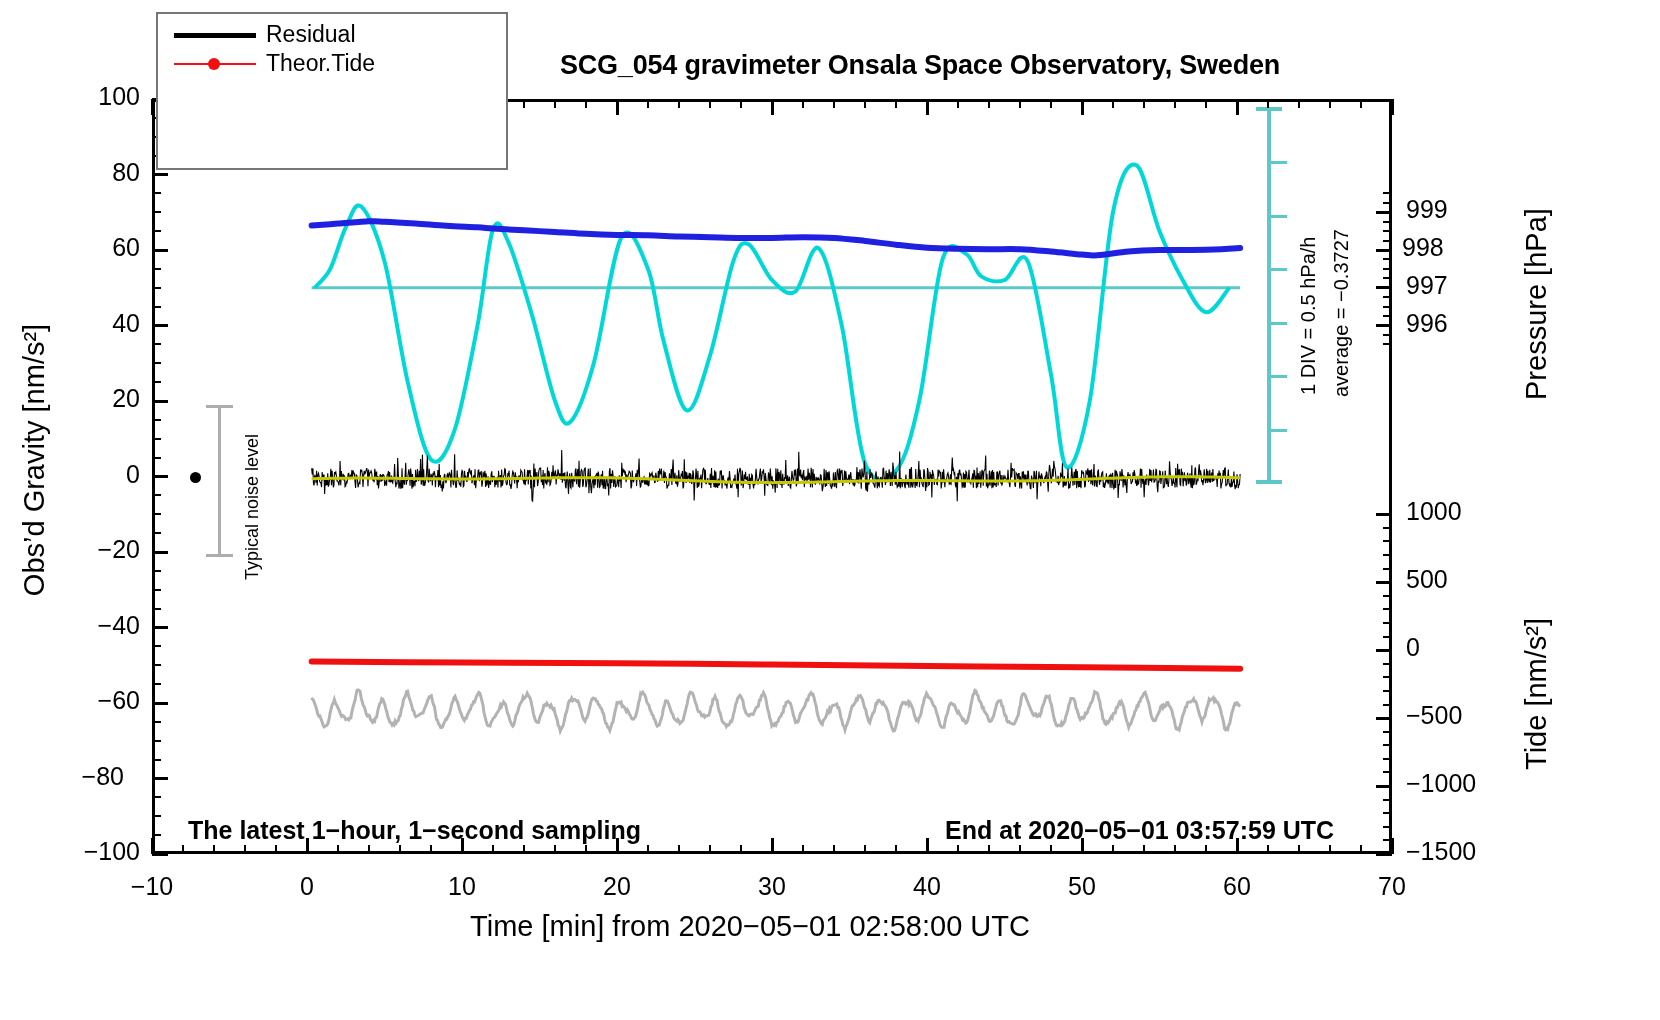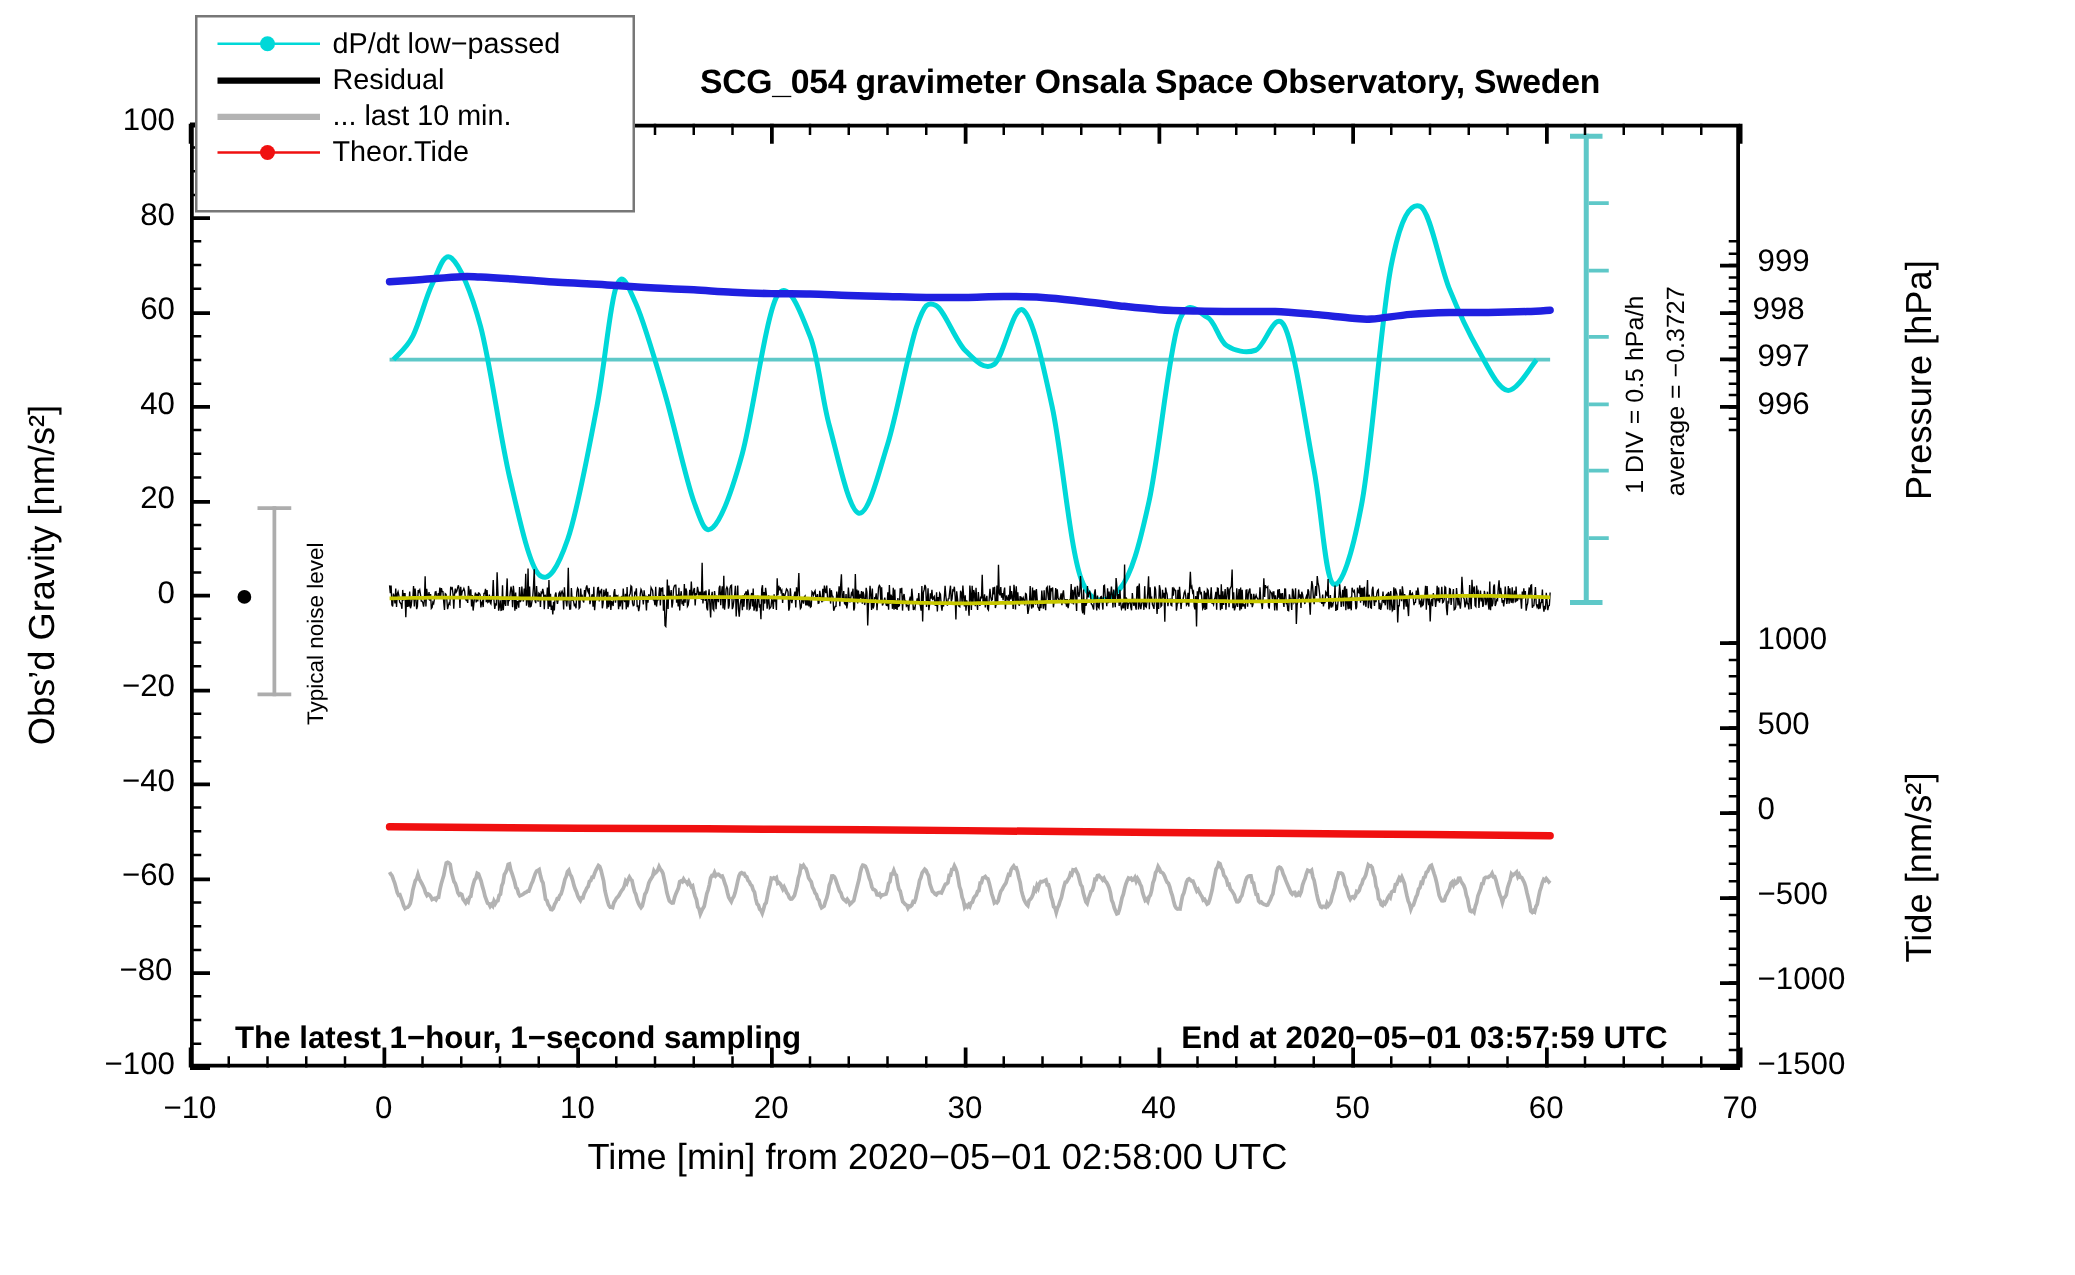--- a/index.html
+++ b/index.html
@@ -93,36 +93,23 @@
 </head>
 <body>
 
 <div id="root">
 
   <div id="title">SCG_054 gravimeter Onsala Space Observatory, Sweden</div>
 
   <div id="legend">
     <div class="legend-row">
       <span class="legend-sym">
-        <span class="lline" style="background:#00d8d8"></span>
-          <span class="ldot" style="background:#00d8d8"></span>
-      </span>
-      <span class="legend-text">dP/dt low−passed</span>
-    </div>
-    <div class="legend-row">
-      <span class="legend-sym">
         <span class="lline thick" style="background:#000000"></span>
       </span>
       <span class="legend-text">Residual</span>
-    </div>
-    <div class="legend-row">
-      <span class="legend-sym">
-        <span class="lline thick" style="background:#b3b3b3"></span>
-      </span>
-      <span class="legend-text">... last 10 min.</span>
     </div>
     <div class="legend-row">
       <span class="legend-sym">
         <span class="lline" style="background:#f01010"></span>
           <span class="ldot" style="background:#f01010"></span>
       </span>
       <span class="legend-text">Theor.Tide</span>
     </div>
   </div>
 
@@ -304,21 +291,21 @@
       <div class="ytick-label" style="left: 30px; top: 610.5px; width: 110px;">−40</div>
       <div class="tick" style="left: 152px; top: 645.375px; width: 9px; height: 2px;"></div>
       <div class="tick" style="left: 152px; top: 664.25px; width: 9px; height: 2px;"></div>
       <div class="tick" style="left: 152px; top: 683.125px; width: 9px; height: 2px;"></div>
       <div class="tick" style="left: 152px; top: 701.5px; width: 16px; height: 3px;"></div>
       <div class="ytick-label" style="left: 30px; top: 686px; width: 110px;">−60</div>
       <div class="tick" style="left: 152px; top: 720.875px; width: 9px; height: 2px;"></div>
       <div class="tick" style="left: 152px; top: 739.75px; width: 9px; height: 2px;"></div>
       <div class="tick" style="left: 152px; top: 758.625px; width: 9px; height: 2px;"></div>
       <div class="tick" style="left: 152px; top: 777px; width: 16px; height: 3px;"></div>
-      <div class="ytick-label" style="left: 28px; top: 761.5px; width: 110px;">−80</div>
+      <div class="ytick-label" style="left: 14px; top: 761.5px; width: 110px;">−80</div>
       <div class="tick" style="left: 152px; top: 796.375px; width: 9px; height: 2px;"></div>
       <div class="tick" style="left: 152px; top: 815.25px; width: 9px; height: 2px;"></div>
       <div class="tick" style="left: 152px; top: 834.125px; width: 9px; height: 2px;"></div>
       <div class="tick" style="left: 152px; top: 852.5px; width: 16px; height: 3px;"></div>
       <div class="ytick-label" style="left: 30px; top: 837px; width: 110px;">−100</div>
       <div class="tick" style="left: 1376px; top: 324px; width: 16px; height: 3px;"></div>
       <div class="ytick-label" style="left: 1406px; top: 308.5px; text-align: left; right: auto;">996</div>
       <div class="tick" style="left: 1376px; top: 286.25px; width: 16px; height: 3px;"></div>
       <div class="ytick-label" style="left: 1406px; top: 270.75px; text-align: left; right: auto;">997</div>
       <div class="tick" style="left: 1376px; top: 248.5px; width: 16px; height: 3px;"></div>

